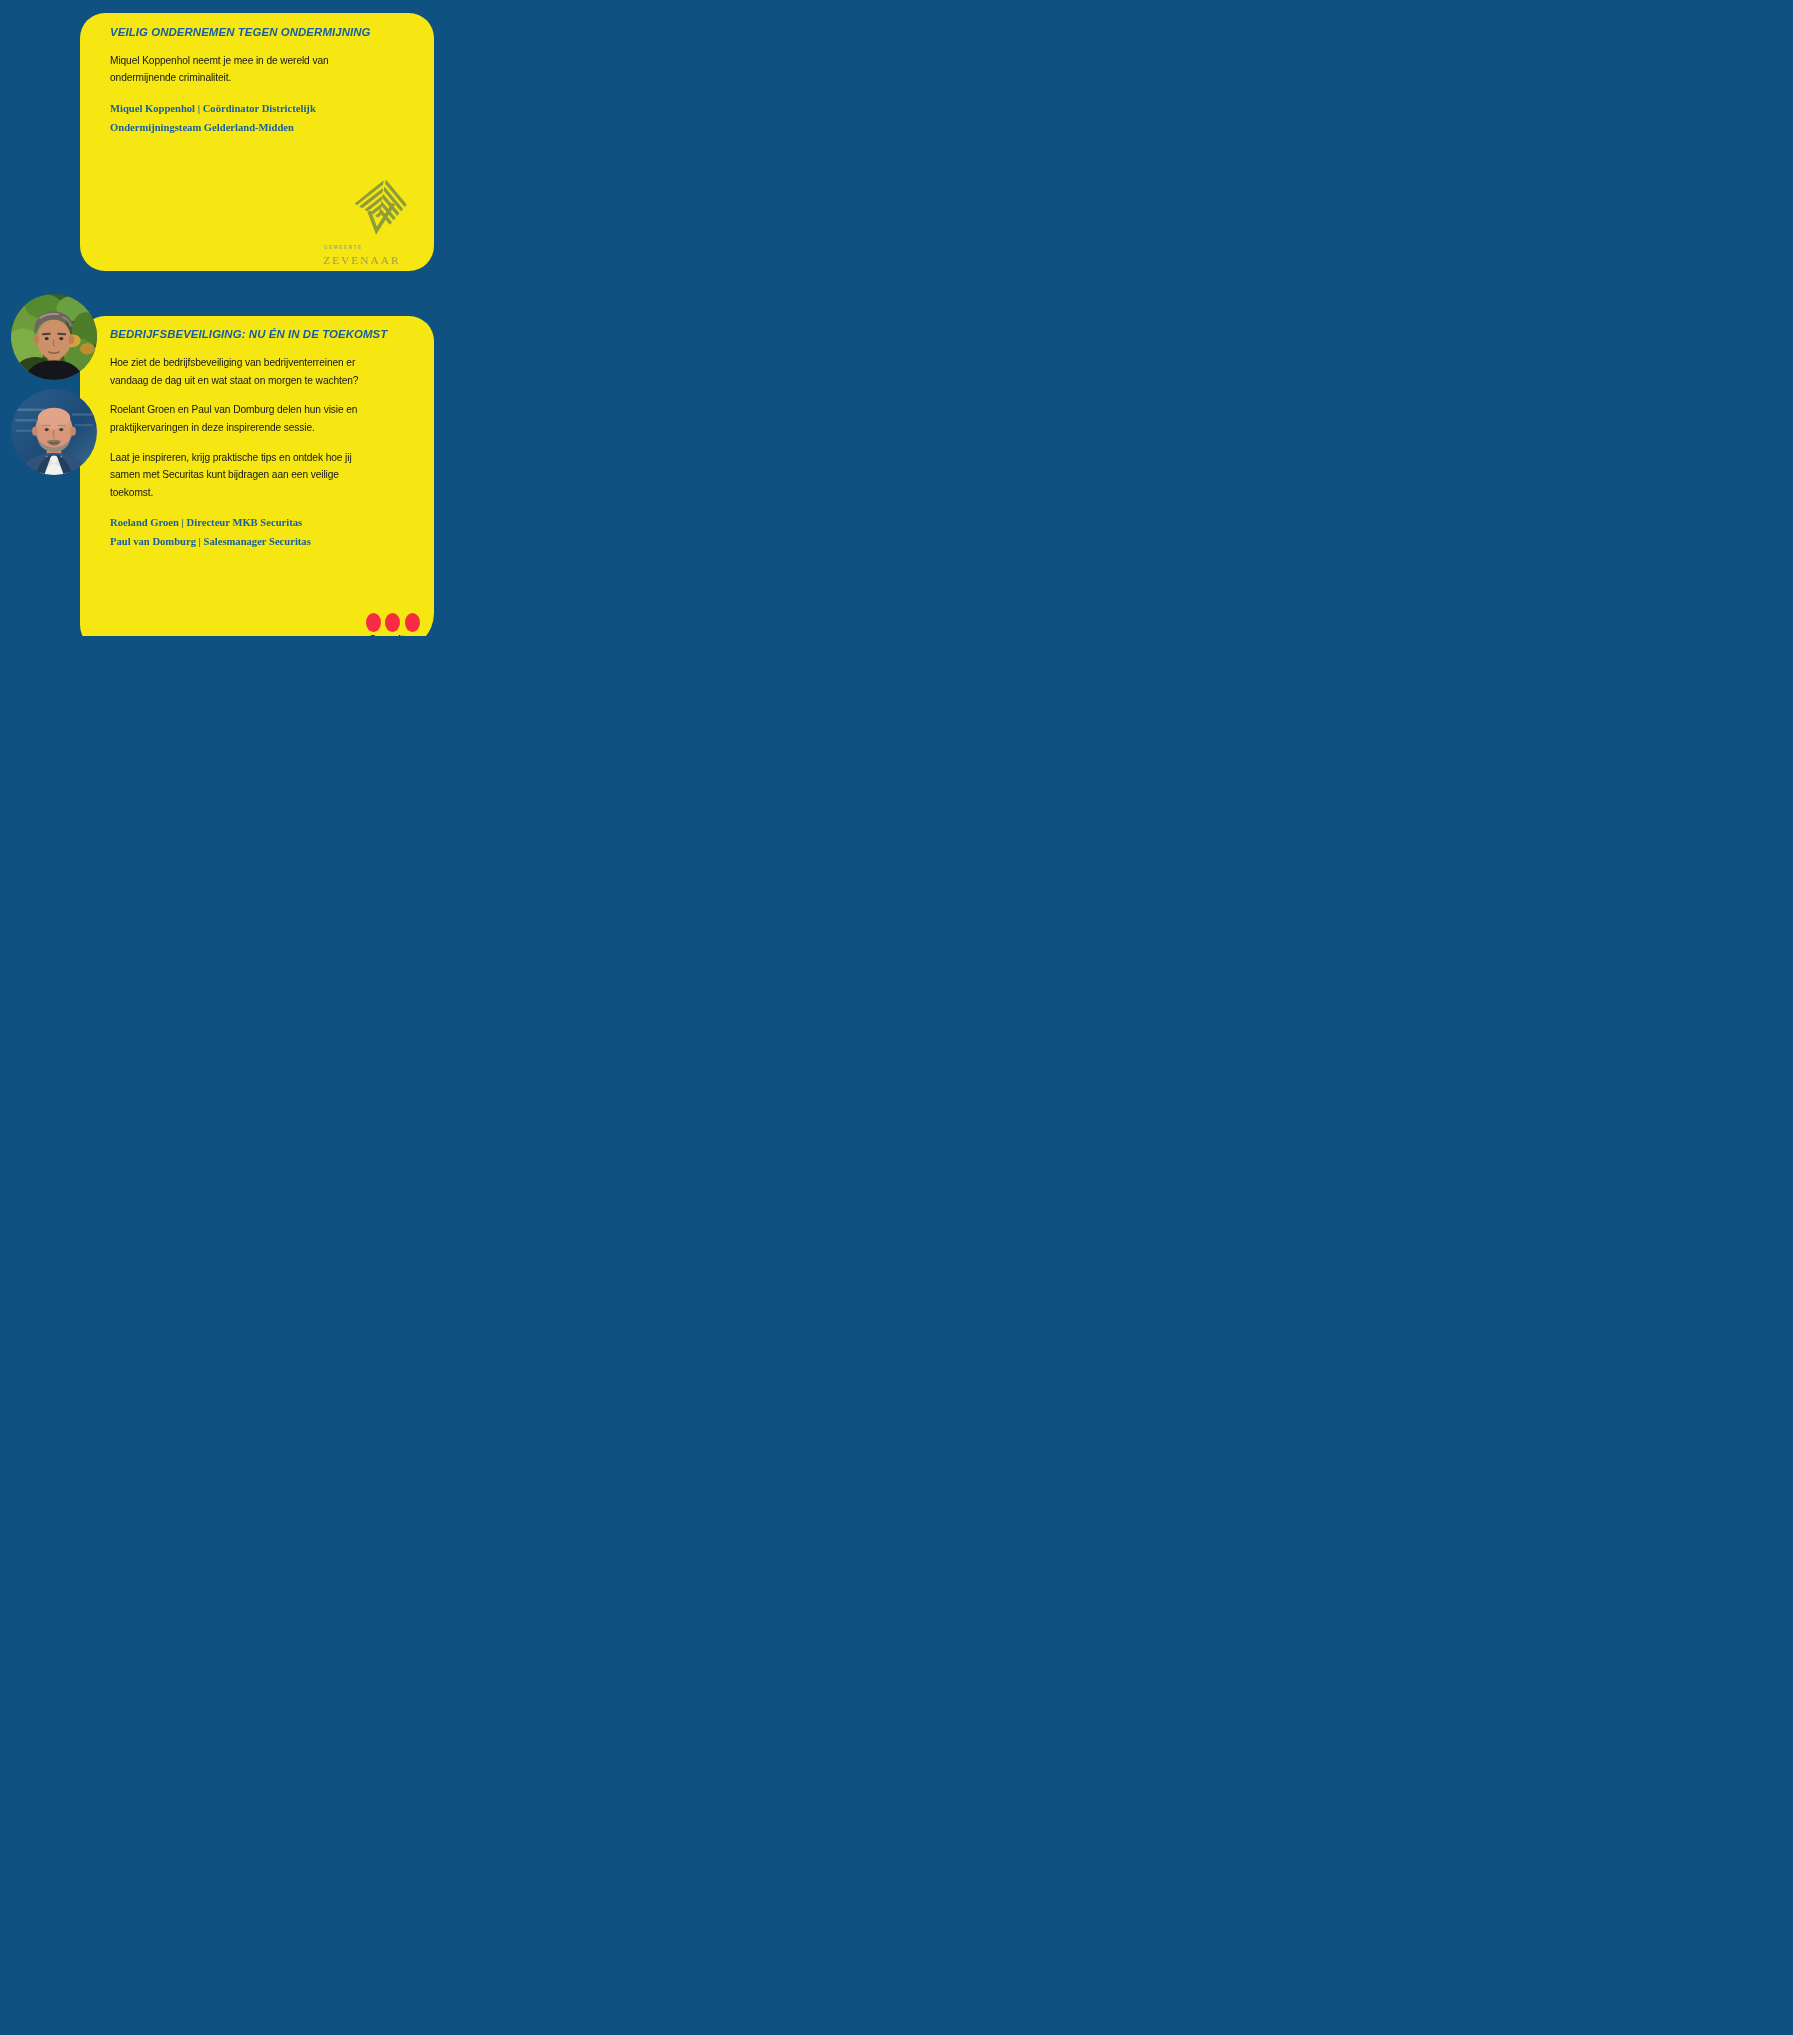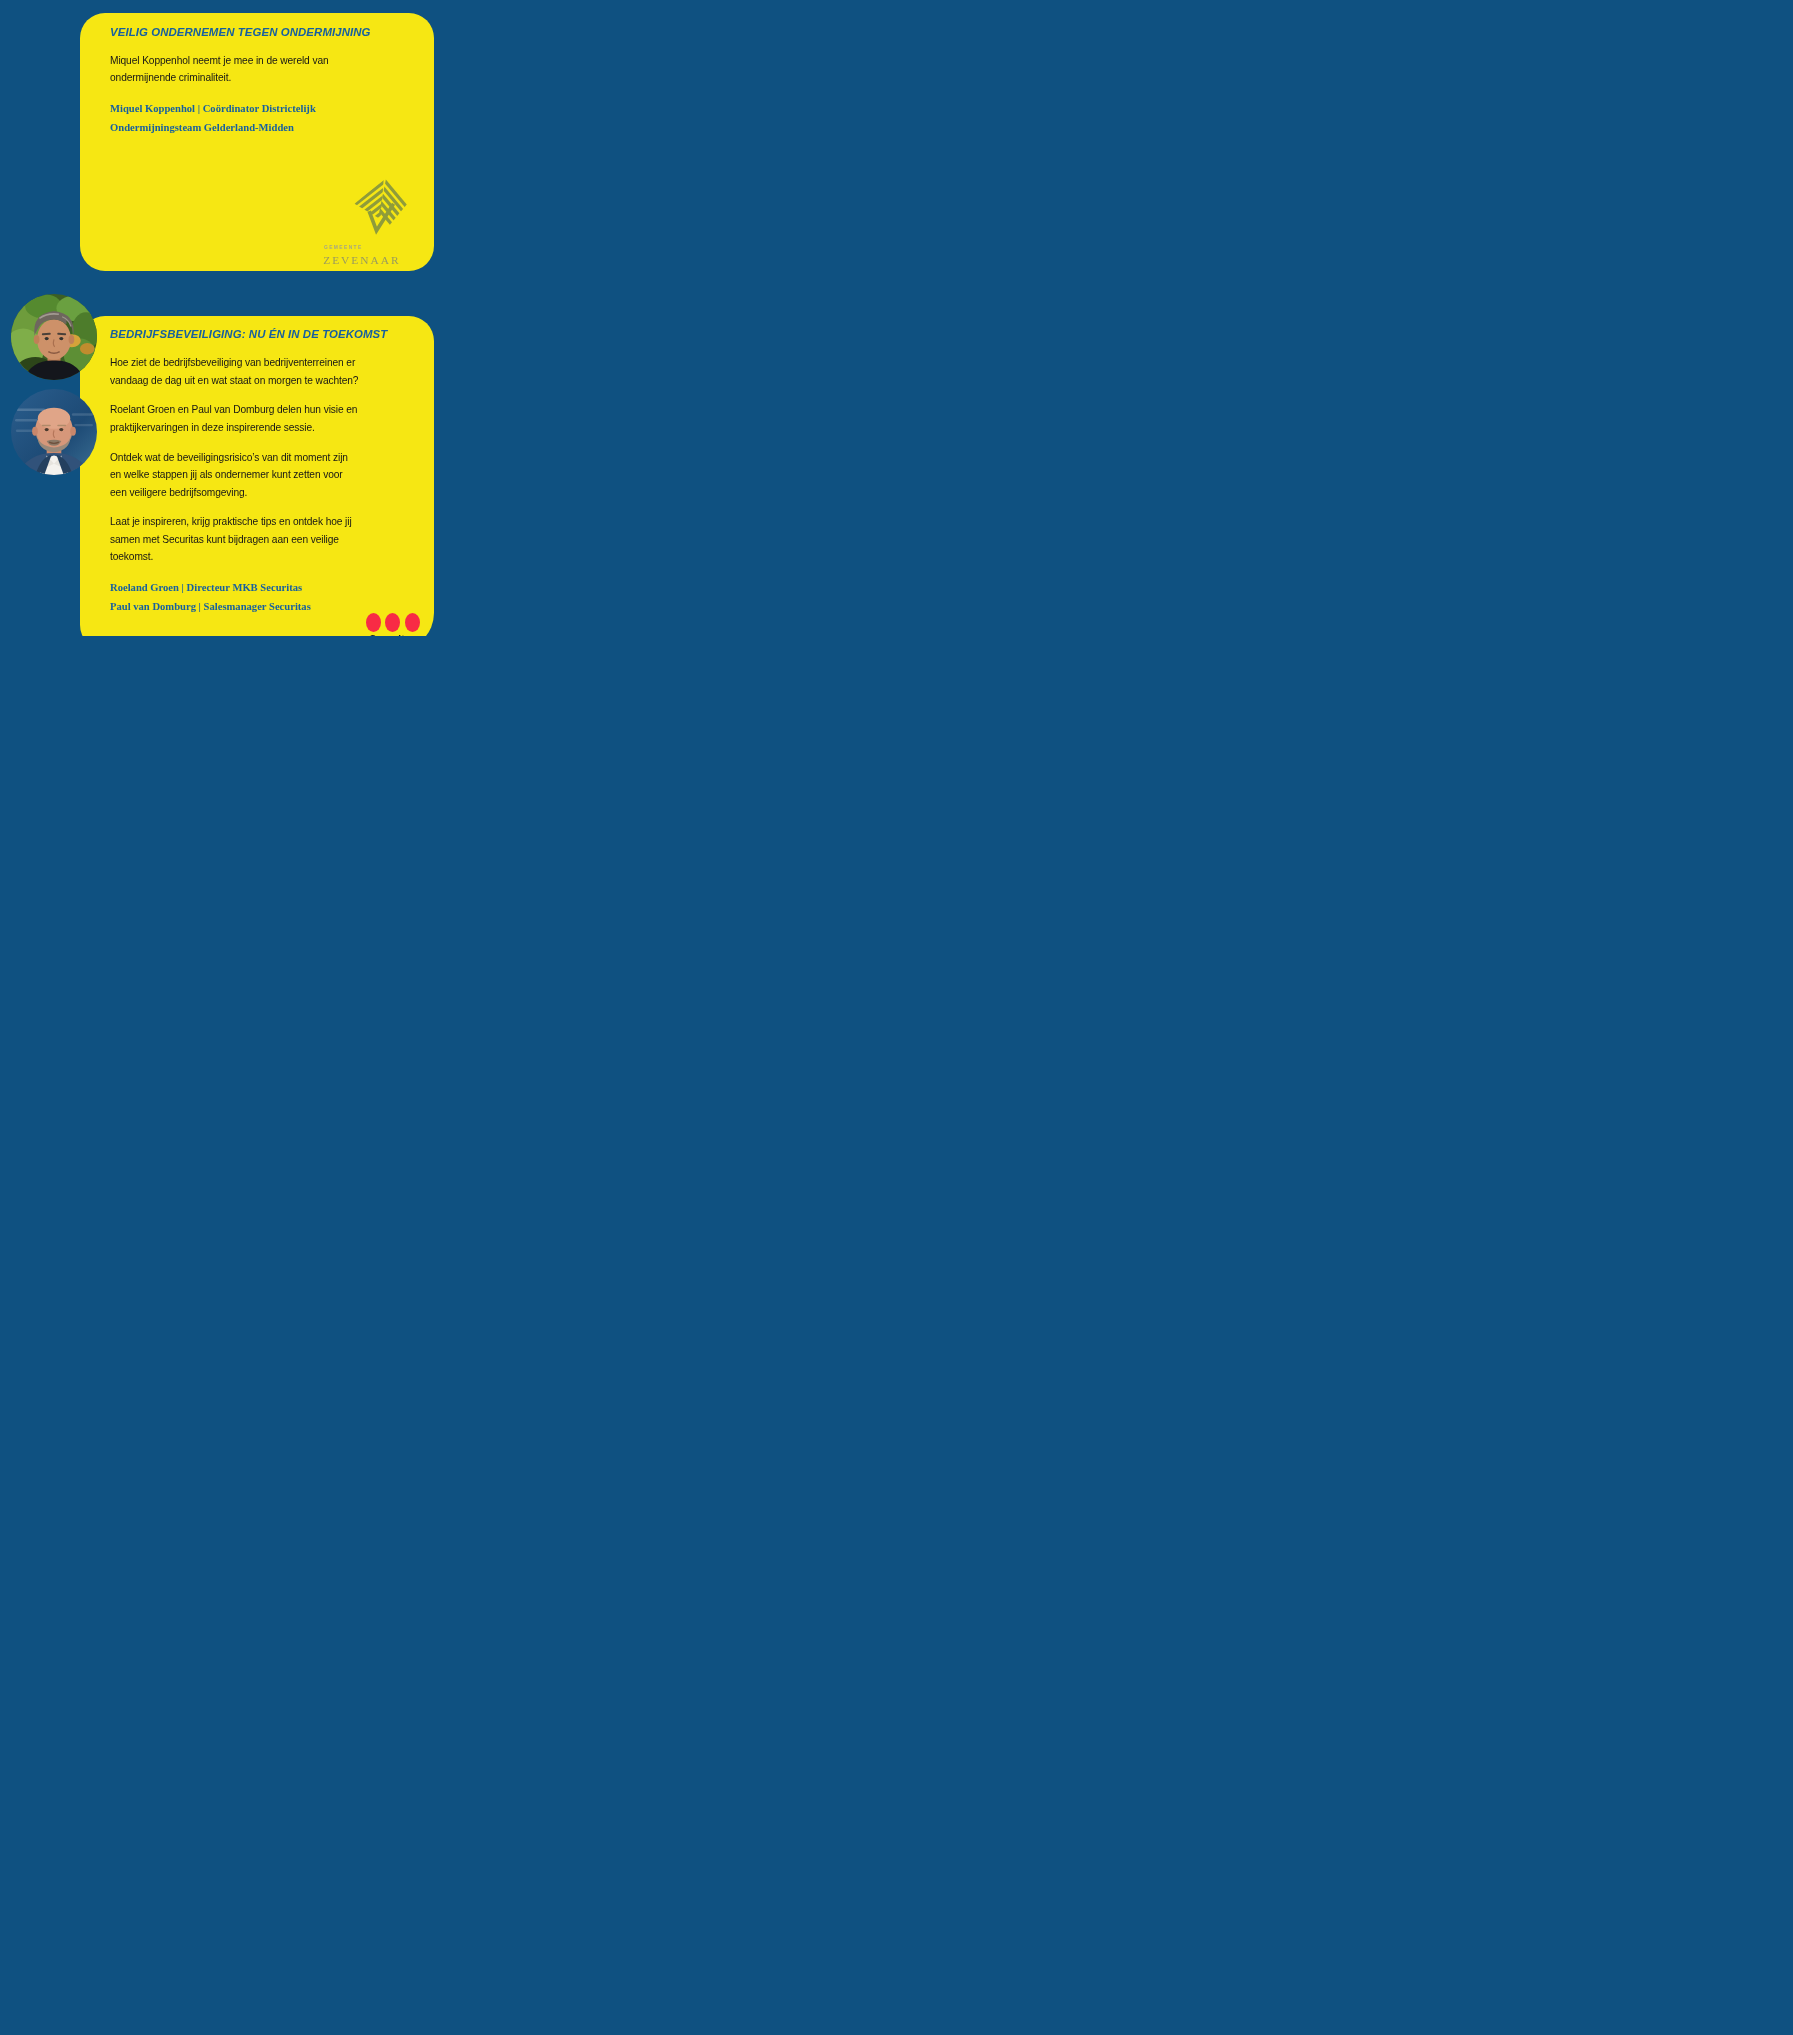--- a/index.html
+++ b/index.html
@@ -135,23 +135,20 @@
     </div>
   </section>
 
   <section class="card card-2">
     <h1 class="card-title">BEDRIJFSBEVEILIGING: NU ÉN IN DE TOEKOMST</h1>
 
     <p class="body-text">Hoe ziet de bedrijfsbeveiliging van bedrijventerreinen er
 vandaag de dag uit en wat staat on morgen te wachten?</p>
     <p class="body-text">Roelant Groen en Paul van Domburg delen hun visie en
 praktijkervaringen in deze inspirerende sessie.</p>
-    <p class="body-text">Ontdek wat de beveiligingsrisico’s van dit moment zijn
-en welke stappen jij als ondernemer kunt zetten voor
-een veiligere bedrijfsomgeving.</p>
     <p class="body-text">Laat je inspireren, krijg praktische tips en ontdek hoe jij
 samen met Securitas kunt bijdragen aan een veilige
 toekomst.</p>
 
     <p class="speaker-line" style="margin-top:0.8px">Roeland Groen | Directeur MKB Securitas</p>
     <p class="speaker-line" style="margin-top:0">Paul van Domburg | Salesmanager Securitas</p>
 
     <div class="securitas">
       <div class="securitas-dots">
         <span class="securitas-dot"></span>

